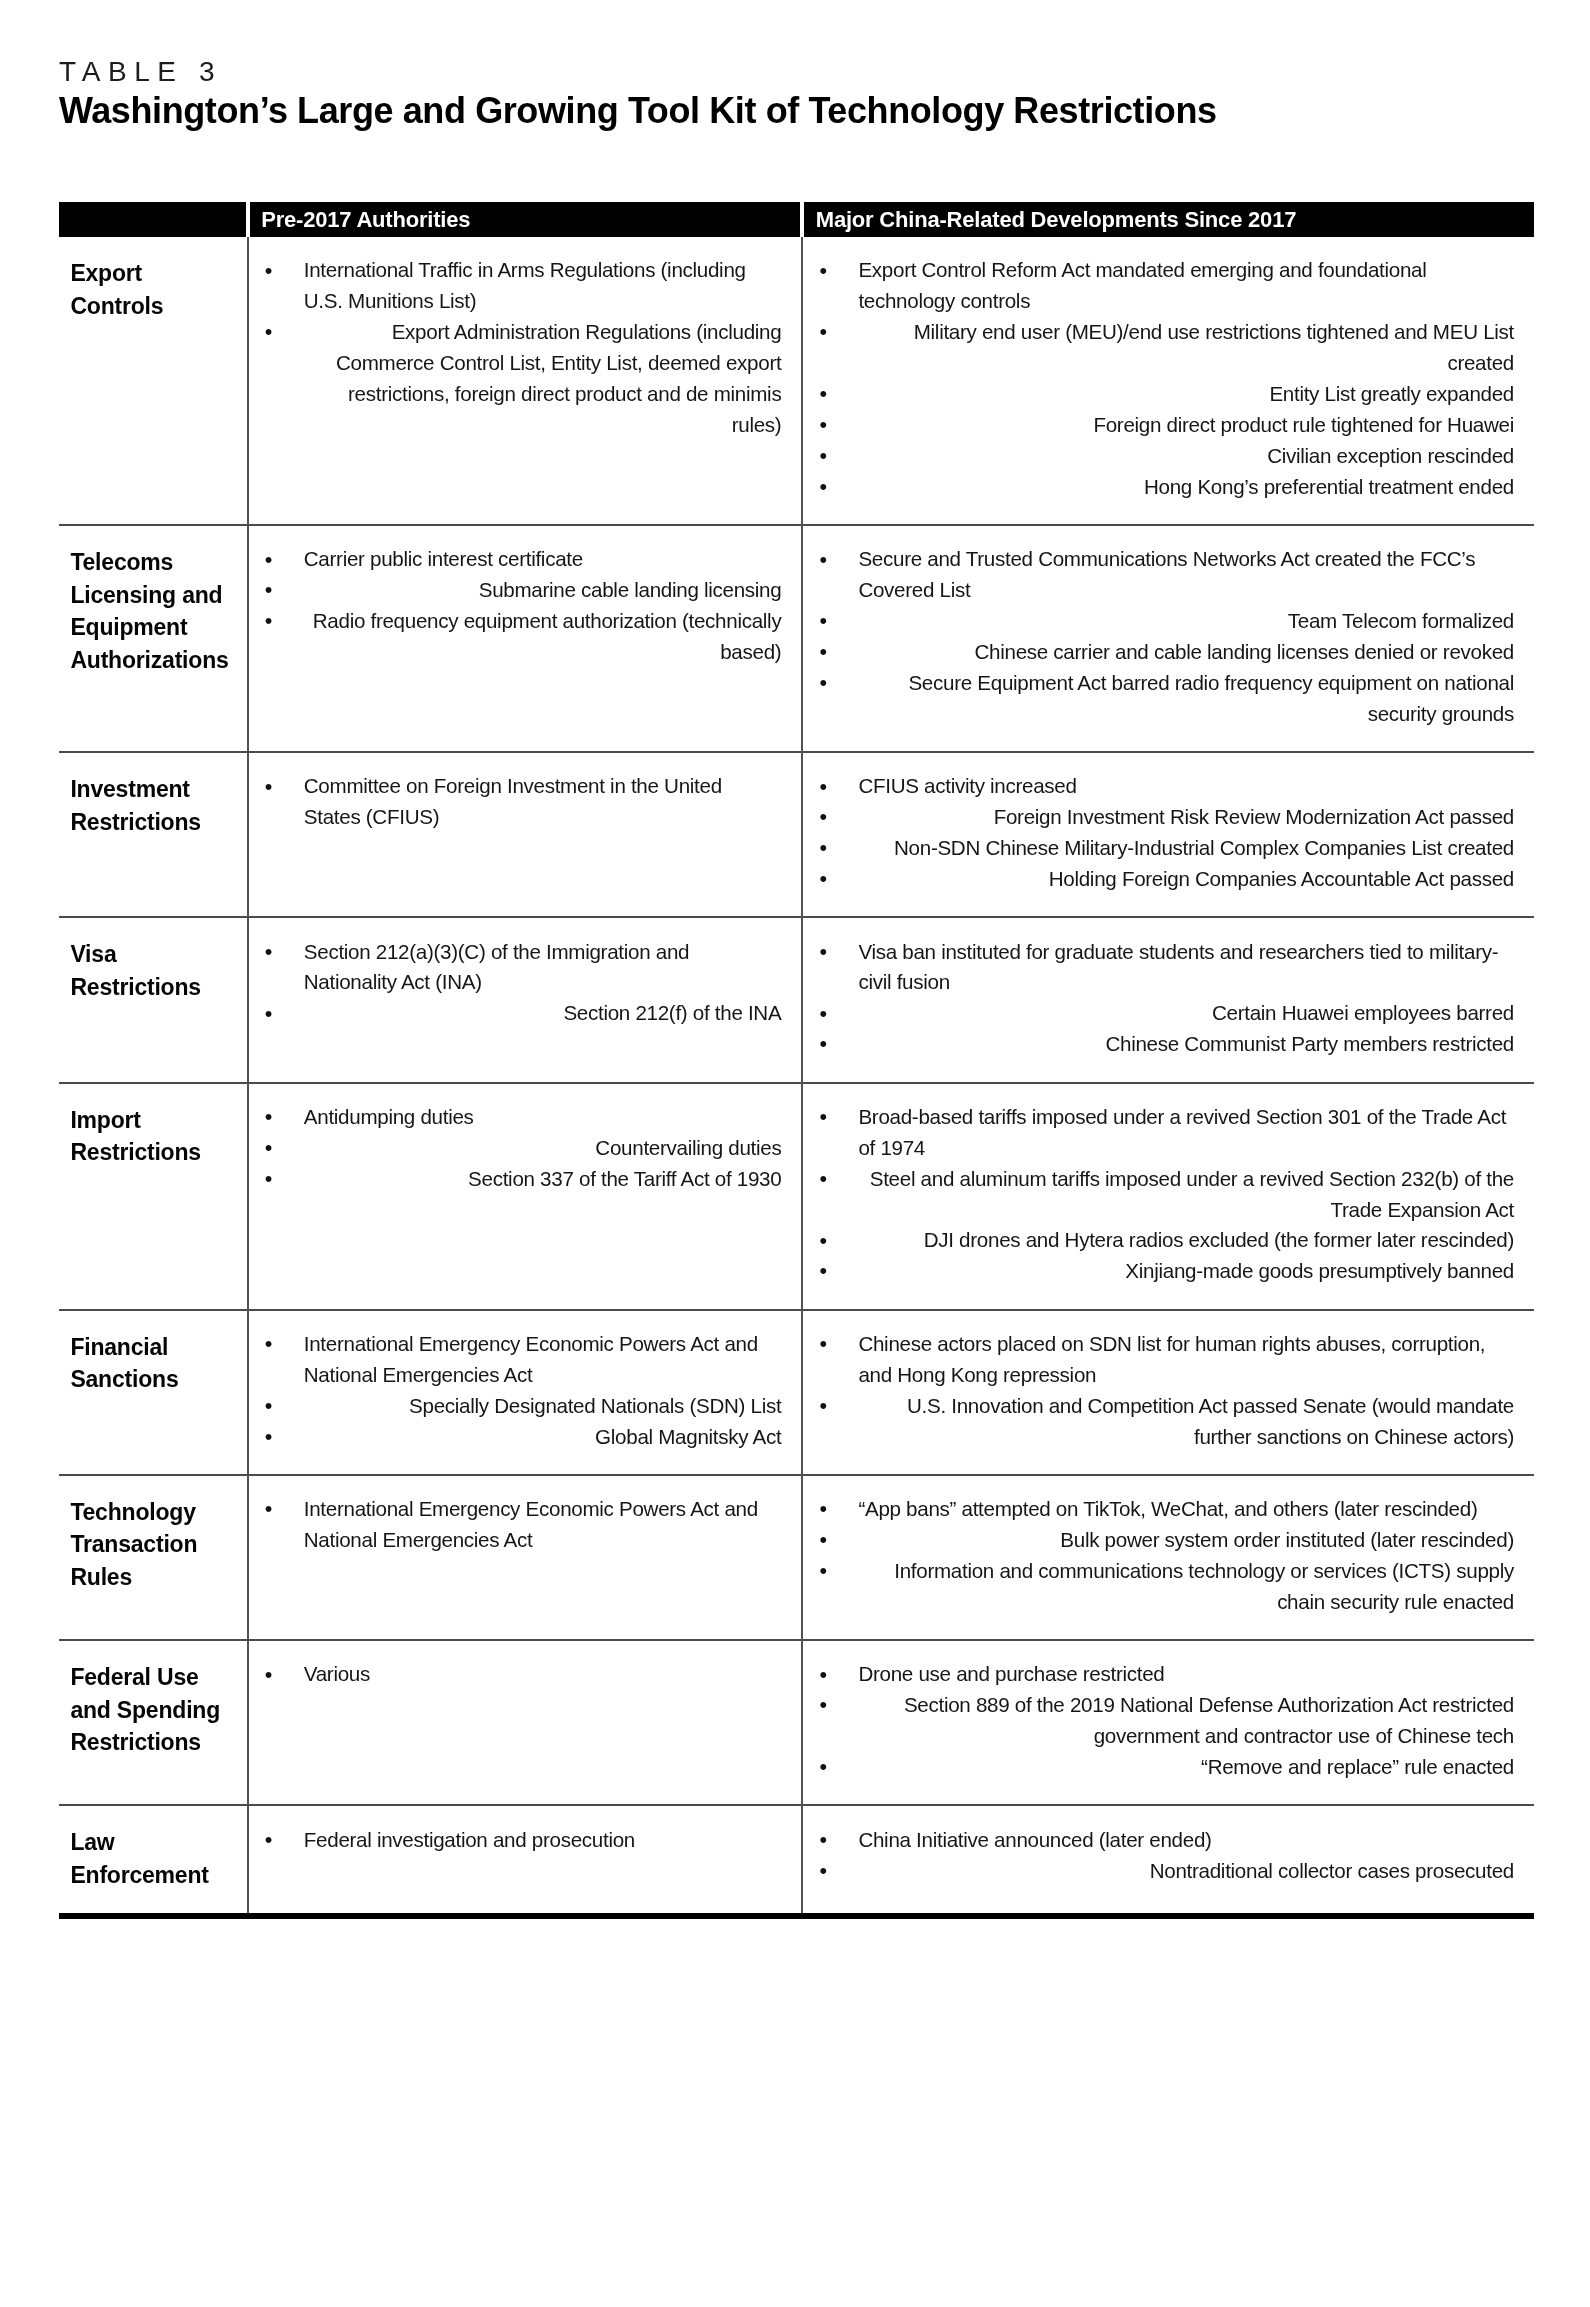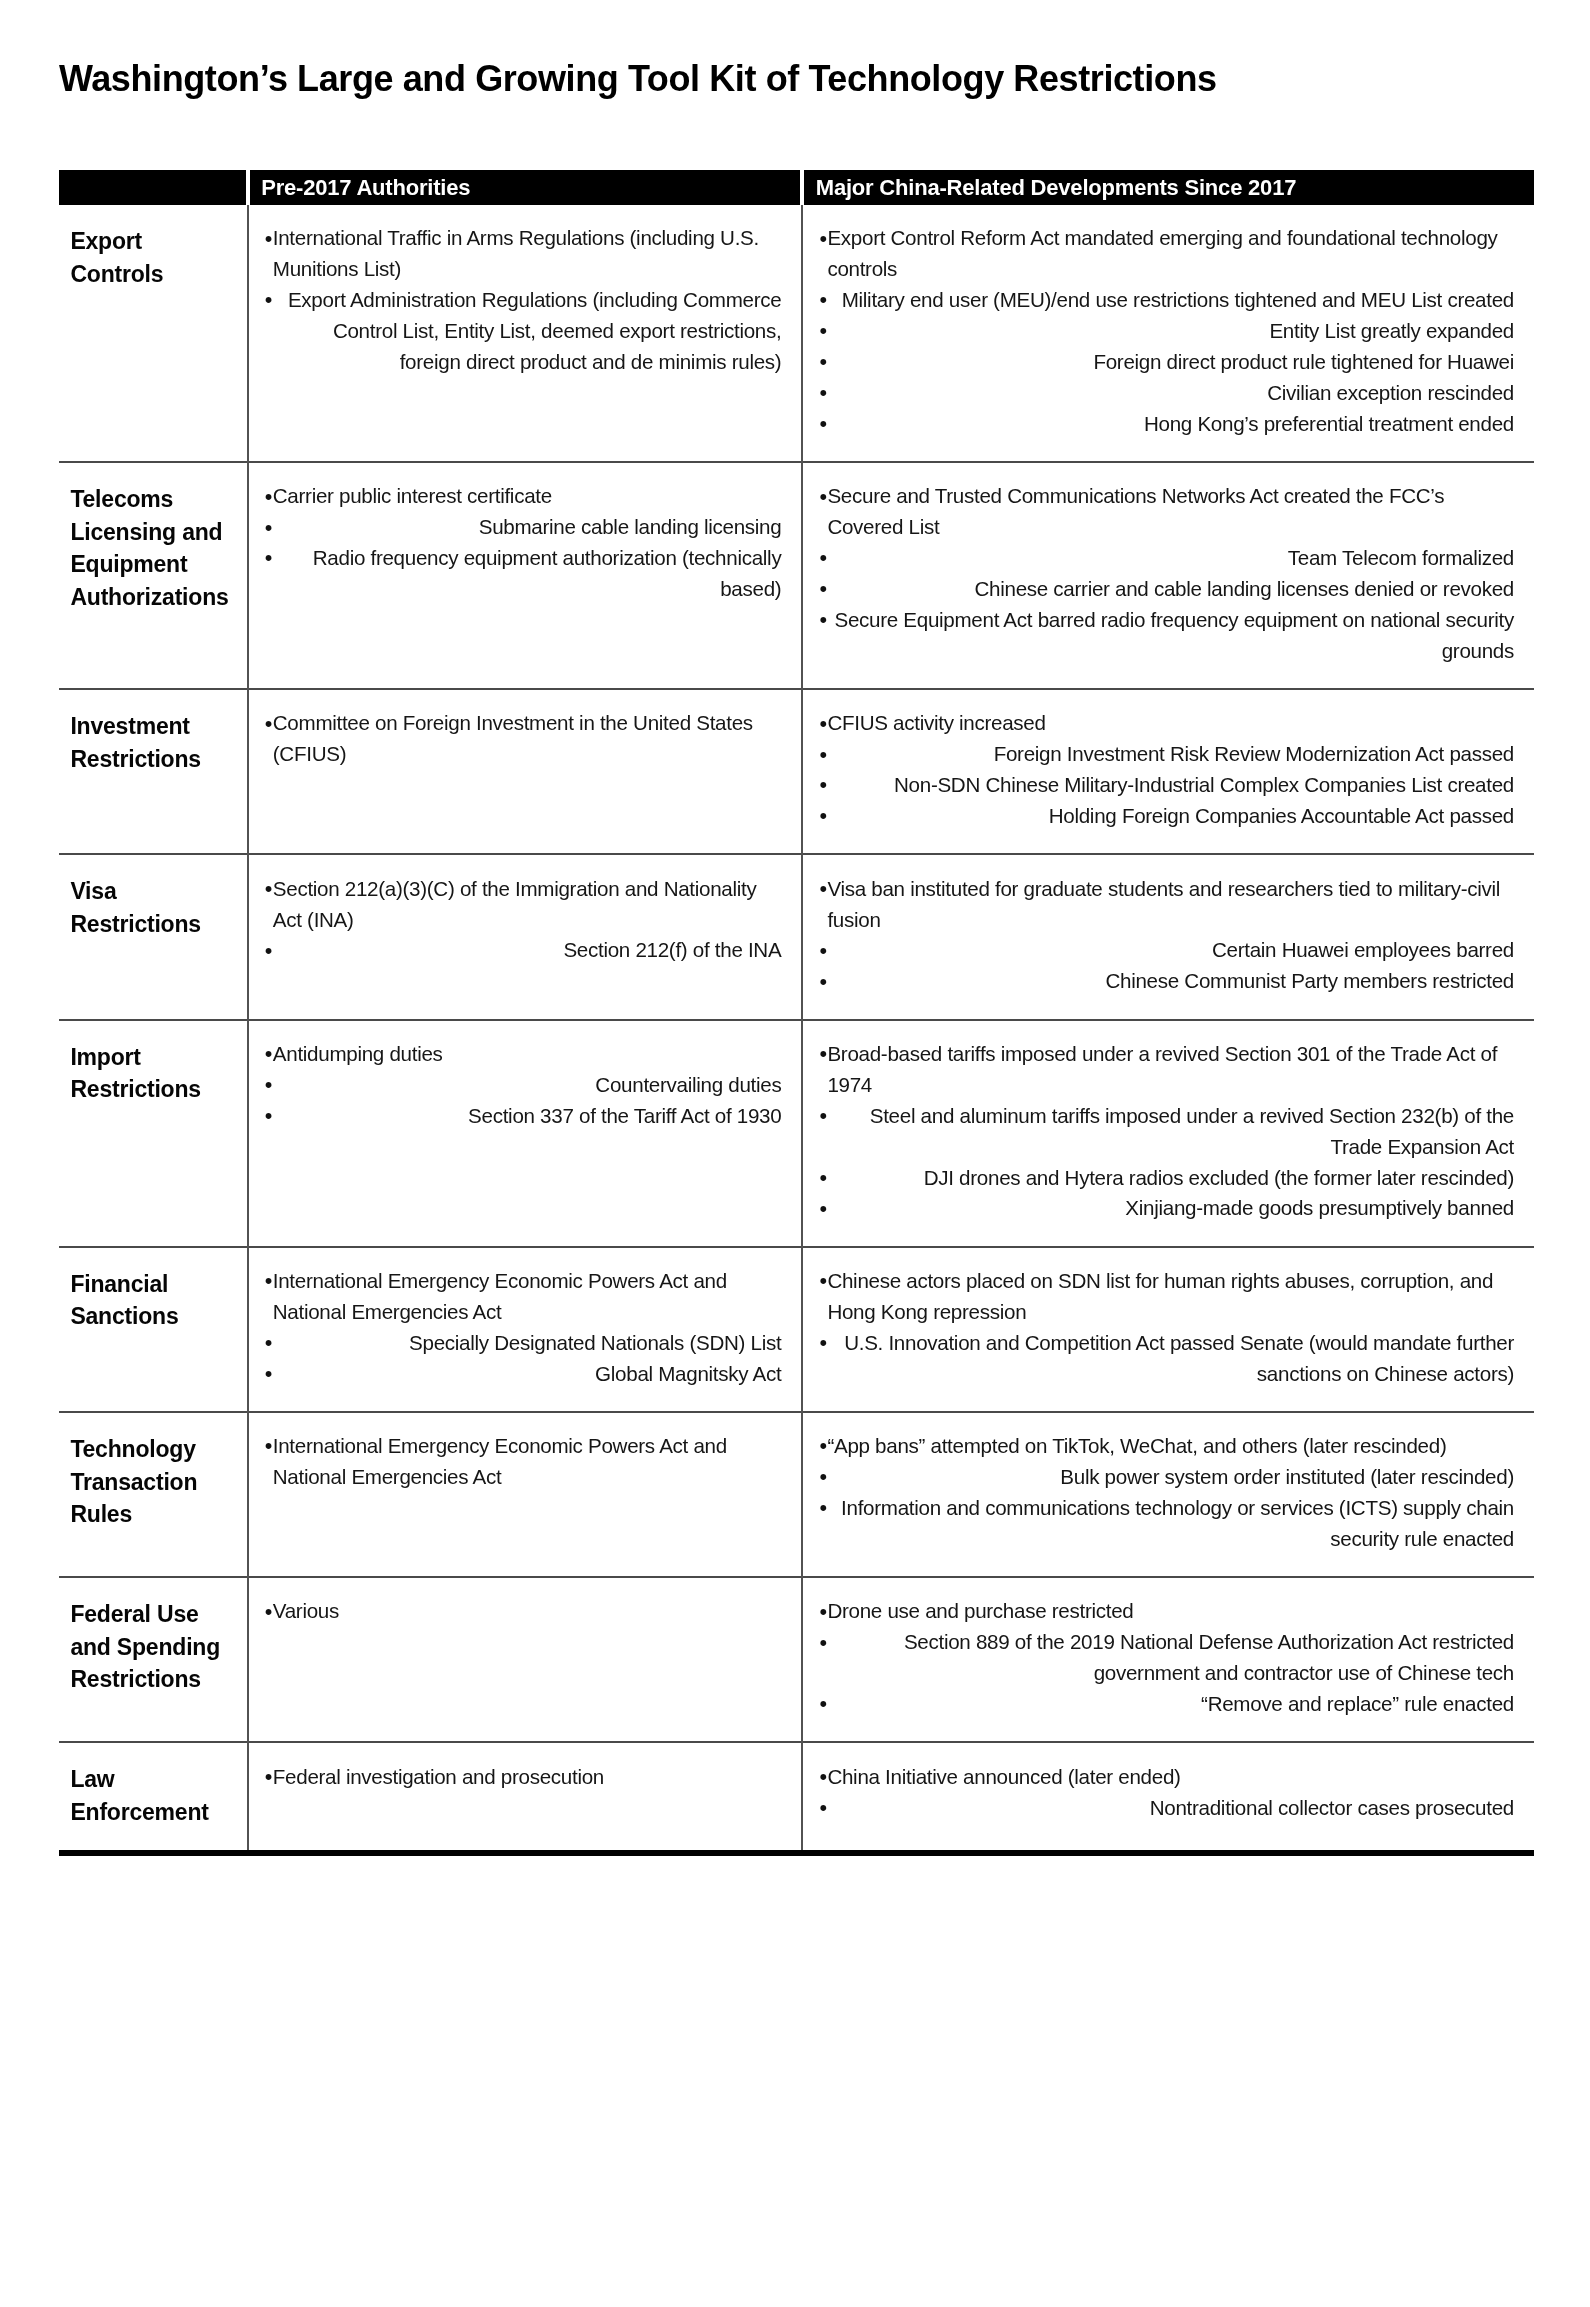--- a/index.html
+++ b/index.html
@@ -69,40 +69,41 @@
     border-left:2.3px solid #525252;
     padding:18.3px 20px 21.4px 0;
   }
   tbody tr + tr > th,
   tbody tr + tr > td{
     border-top:2.3px solid var(--grid_line);
   }
   ul.bullets{margin:0;padding:0;list-style:none;}
   ul.bullets li{
     position:relative;
-    padding-left:24px;
+    padding-left:55px;
     font-size:20.6px;
     line-height:1.5;
     letter-spacing:-0.3px;
     color:var(--text);
   }
   ul.bullets li + li{text-align:right;}
   ul.bullets li::before{
     content:"\2022";
     position:absolute;
     left:16px;
     top:-0.8px;
     font-size:1.05em;
     color:#111111;
   }
 </style>
 </head>
 <body>
 
 <div class="page">
+  <div class="table-label">TABLE 3</div>
   <h1 class="table-title">Washington’s Large and Growing Tool Kit of Technology Restrictions</h1>
 
   <table class="tk">
     <colgroup>
       <col class="c0">
         <col class="c1">
         <col class="c2">
     </colgroup>
     <thead>
       <tr>

